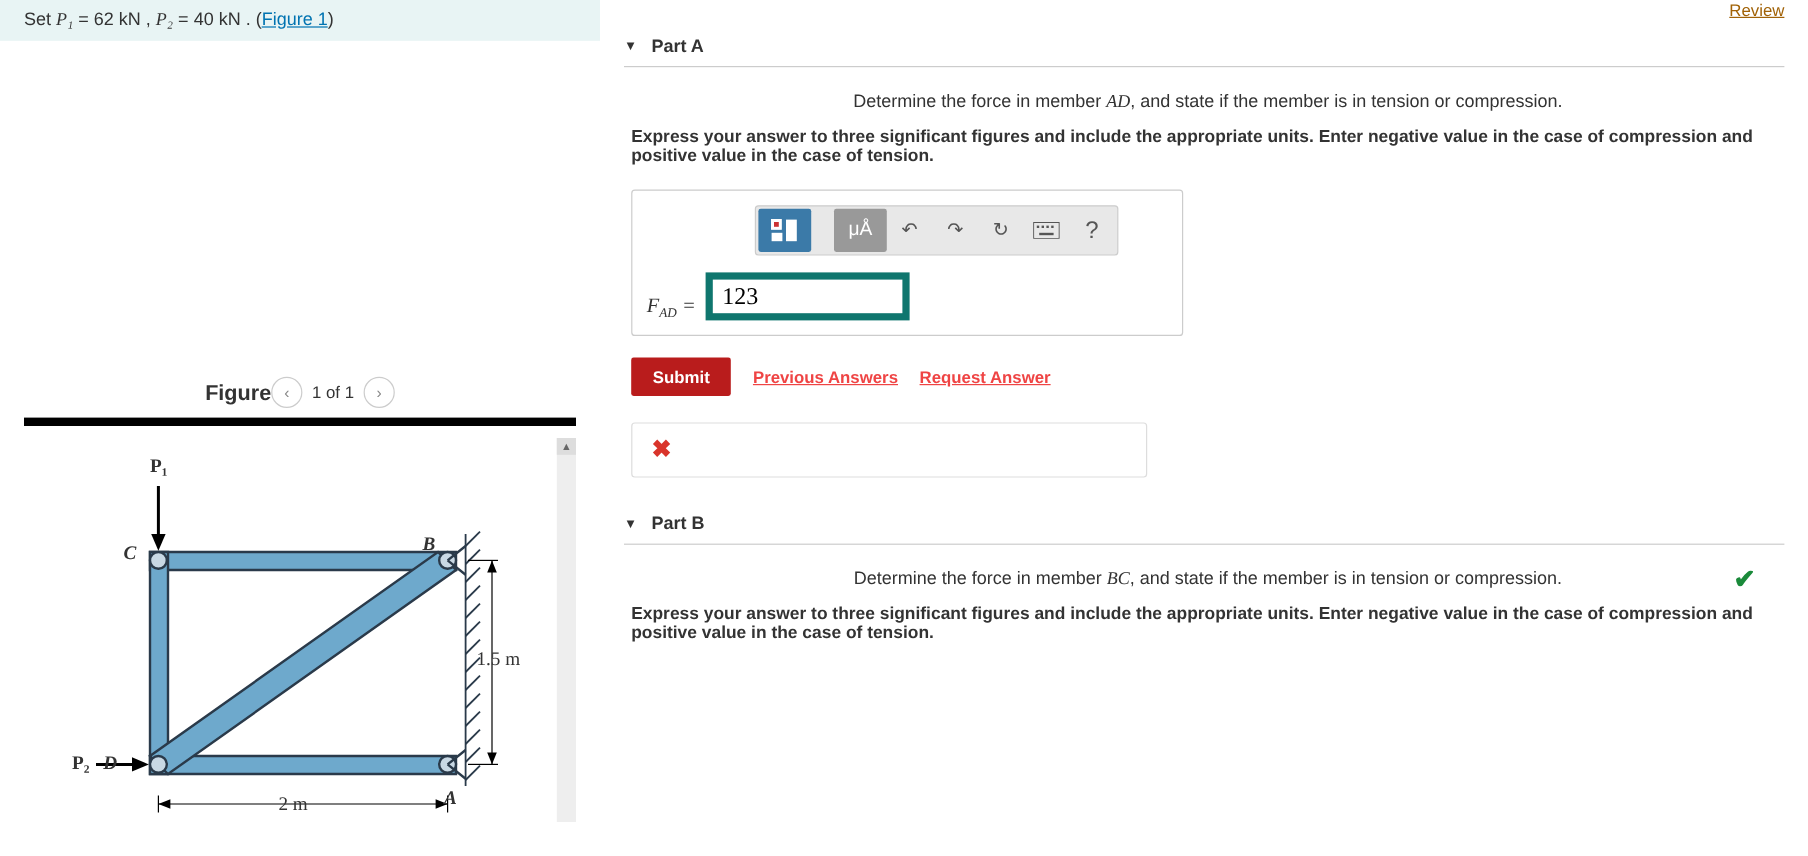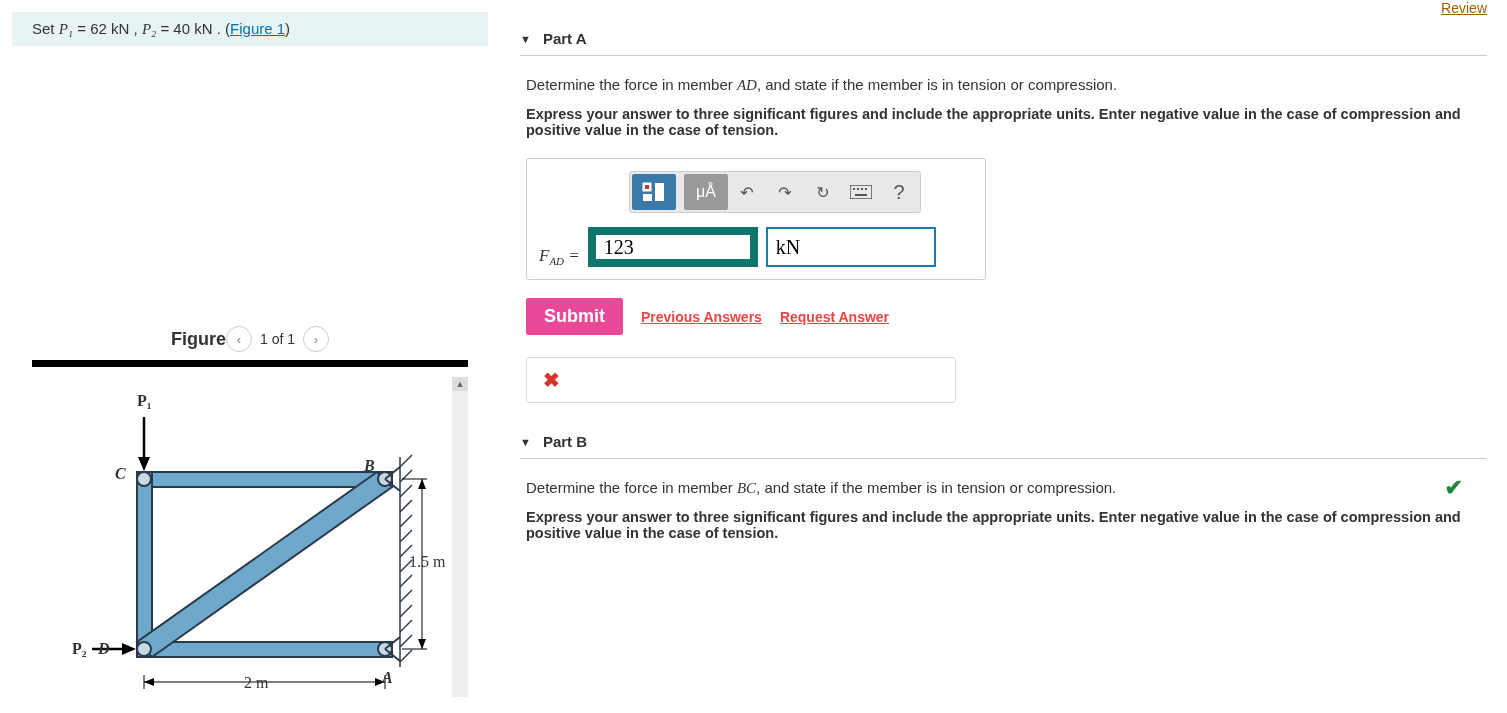--- a/index.html
+++ b/index.html
@@ -1,54 +1,54 @@
 <!DOCTYPE html>
 <html><head>
 <meta charset="utf-8">
 <style>
 * { box-sizing: border-box; margin: 0; padding: 0; }
 body { font-family: Arial, Helvetica, sans-serif; font-size: 14px; color: #333; background: #fff; }
 .container { display: flex; width: 1507px; height: 713px; }
-.left-col { width: 500px; padding: 12px; }
+.left-col { width: 500px; padding: 0; }
 .right-col { flex: 1; padding: 0 20px; position: relative; }
 .problem-setup { background: #e8f4f4; padding: 8px 20px; margin-bottom: 10px; font-size: 15px; }
 .problem-setup .var { font-style: italic; font-family: 'Times New Roman', serif; }
 .figure-link { color: #0073b1; text-decoration: underline; cursor: pointer; }
 .figure-section { margin-top: 280px; padding: 0 20px; }
 .figure-header { display: flex; justify-content: center; align-items: center; border-bottom: 7px solid #000000; padding-bottom: 8px; }
 .figure-title { font-size: 18px; font-weight: bold; }
 .figure-nav { display: flex; align-items: center; gap: 8px; }
 .nav-btn { width: 26px; height: 26px; border-radius: 50%; border: 1px solid #ccc; background: #fff; display: flex; align-items: center; justify-content: center; cursor: pointer; color: #888; font-size: 13px; }
 .nav-counter { font-size: 14px; }
 .figure-canvas { position: relative; height: 320px; margin-top: 10px; border-right: 16px solid #eee; }
 .scroll-up { position: absolute; right: -16px; top: 0; width: 16px; height: 14px; background: #ddd; font-size: 9px; text-align: center; line-height: 14px; color: #666; }
 .truss-svg { position: absolute; left: 60px; top: 20px; }
 .fig-label { position: absolute; font-family: 'Times New Roman', serif; font-weight: bold; font-size: 16px; }
 .review-link { position: absolute; top: 0; right: 20px; color: #a16207; text-decoration: underline; font-size: 14px; }
 .part-section { margin-top: 30px; }
 .part-header { display: flex; align-items: center; gap: 12px; border-bottom: 1px solid #ccc; padding-bottom: 8px; margin-bottom: 20px; }
 .collapse-caret { font-size: 11px; }
 .part-title { font-weight: bold; font-size: 15px; }
 .part-body { padding-left: 6px; }
-.prompt-text { font-size: 15px; margin-bottom: 12px; }
+.prompt-text { font-size: 15px; margin-bottom: 12px; text-align: center; }
 .prompt-text .mathit { font-style: italic; font-family: 'Times New Roman', serif; }
 .instruction { font-weight: bold; font-size: 14.5px; margin-bottom: 20px; }
 .answer-box { border: 1px solid #ccc; border-radius: 3px; width: 460px; padding: 12px; background: #fff; }
 .toolbar { display: inline-flex; align-items: center; background: #e8e8e8; border: 1px solid #ccc; border-radius: 3px; padding: 2px; margin-bottom: 14px; margin-left: 90px; }
 .tool-btn { width: 38px; height: 36px; display: flex; align-items: center; justify-content: center; border: none; background: transparent; cursor: pointer; font-size: 16px; color: #555; }
 .tool-btn.templates { background: #3b7aa8; color: #fff; border-radius: 2px; width: 44px; }
-.tool-btn.units-alpha { background: #999; color: #fff; border-radius: 2px; width: 44px; margin-left: 8px; }
+.tool-btn.units-alpha { background: #999; color: #fff; border-radius: 2px; width: 44px; margin-left: 19px; }
 .tool-btn.help { font-size: 20px; }
 .answer-row { display: flex; align-items: flex-end; gap: 8px; }
 .answer-label { font-family: 'Times New Roman', serif; font-style: italic; font-size: 17px; }
 .answer-label sub { font-size: 11px; font-style: italic; }
-.value-input { width: 170px; height: 40px; border: 8px solid #0f766e; font-size: 20px; padding: 4px 8px; font-family: 'Times New Roman', serif; }
+.value-input { width: 170px; height: 40px; border: 6px solid #0f766e; font-size: 20px; padding: 4px 8px; font-family: 'Times New Roman', serif; }
 .unit-input { width: 170px; height: 40px; border: 2px solid #1a7ba8; font-size: 20px; padding: 4px 8px; font-family: 'Times New Roman', serif; }
 .submit-row { display: flex; align-items: center; gap: 18px; margin-top: 18px; }
-.submit-btn { background: #ec4899; color: #fff; border: none; padding: 8px 18px; font-size: 18px; font-weight: bold; border-radius: 2px; cursor: pointer; }
+.submit-btn { background: #b91c1c; color: #fff; border: none; padding: 8px 18px; font-size: 14px; font-weight: bold; border-radius: 2px; cursor: pointer; }
 .link-action { color: #ef4444; text-decoration: underline; font-weight: bold; font-size: 14px; cursor: pointer; }
 .feedback-box { border: 1px solid #ddd; border-radius: 3px; padding: 12px 16px; margin-top: 22px; width: 430px; background: #fff; display: flex; gap: 12px; align-items: flex-start; }
 .wrong-icon { color: #d9342b; font-size: 20px; font-weight: bold; line-height: 1; }
 .feedback-text .main { font-weight: bold; font-size: 15px; }
 .feedback-text .sub { font-size: 14px; margin-top: 2px; }
 .correct-check { position: absolute; right: 24px; color: #1a8a3a; font-size: 22px; font-weight: bold; }
 </style>
 </head>
 <body>
 
@@ -170,21 +170,20 @@
                   <rect x="11" y="3" width="2" height="2" fill="#555"></rect>
                   <rect x="15" y="3" width="2" height="2" fill="#555"></rect>
                   <rect x="5" y="9" width="12" height="2" fill="#555"></rect>
                 </svg>
             </button>
             <button class="tool-btn help">?</button>
           </div>
           <div class="answer-row">
             <span class="answer-label"><span>F</span><sub>AD</sub> =</span>
             <input class="value-input" value="123" style="">
-            <input class="unit-input" value="kN" style="">
           </div>
         </div>
 
         <div class="submit-row">
           <button class="submit-btn">Submit</button>
           <a class="link-action">Previous Answers</a>
           <a class="link-action">Request Answer</a>
         </div>
 
         <div class="feedback-box">

